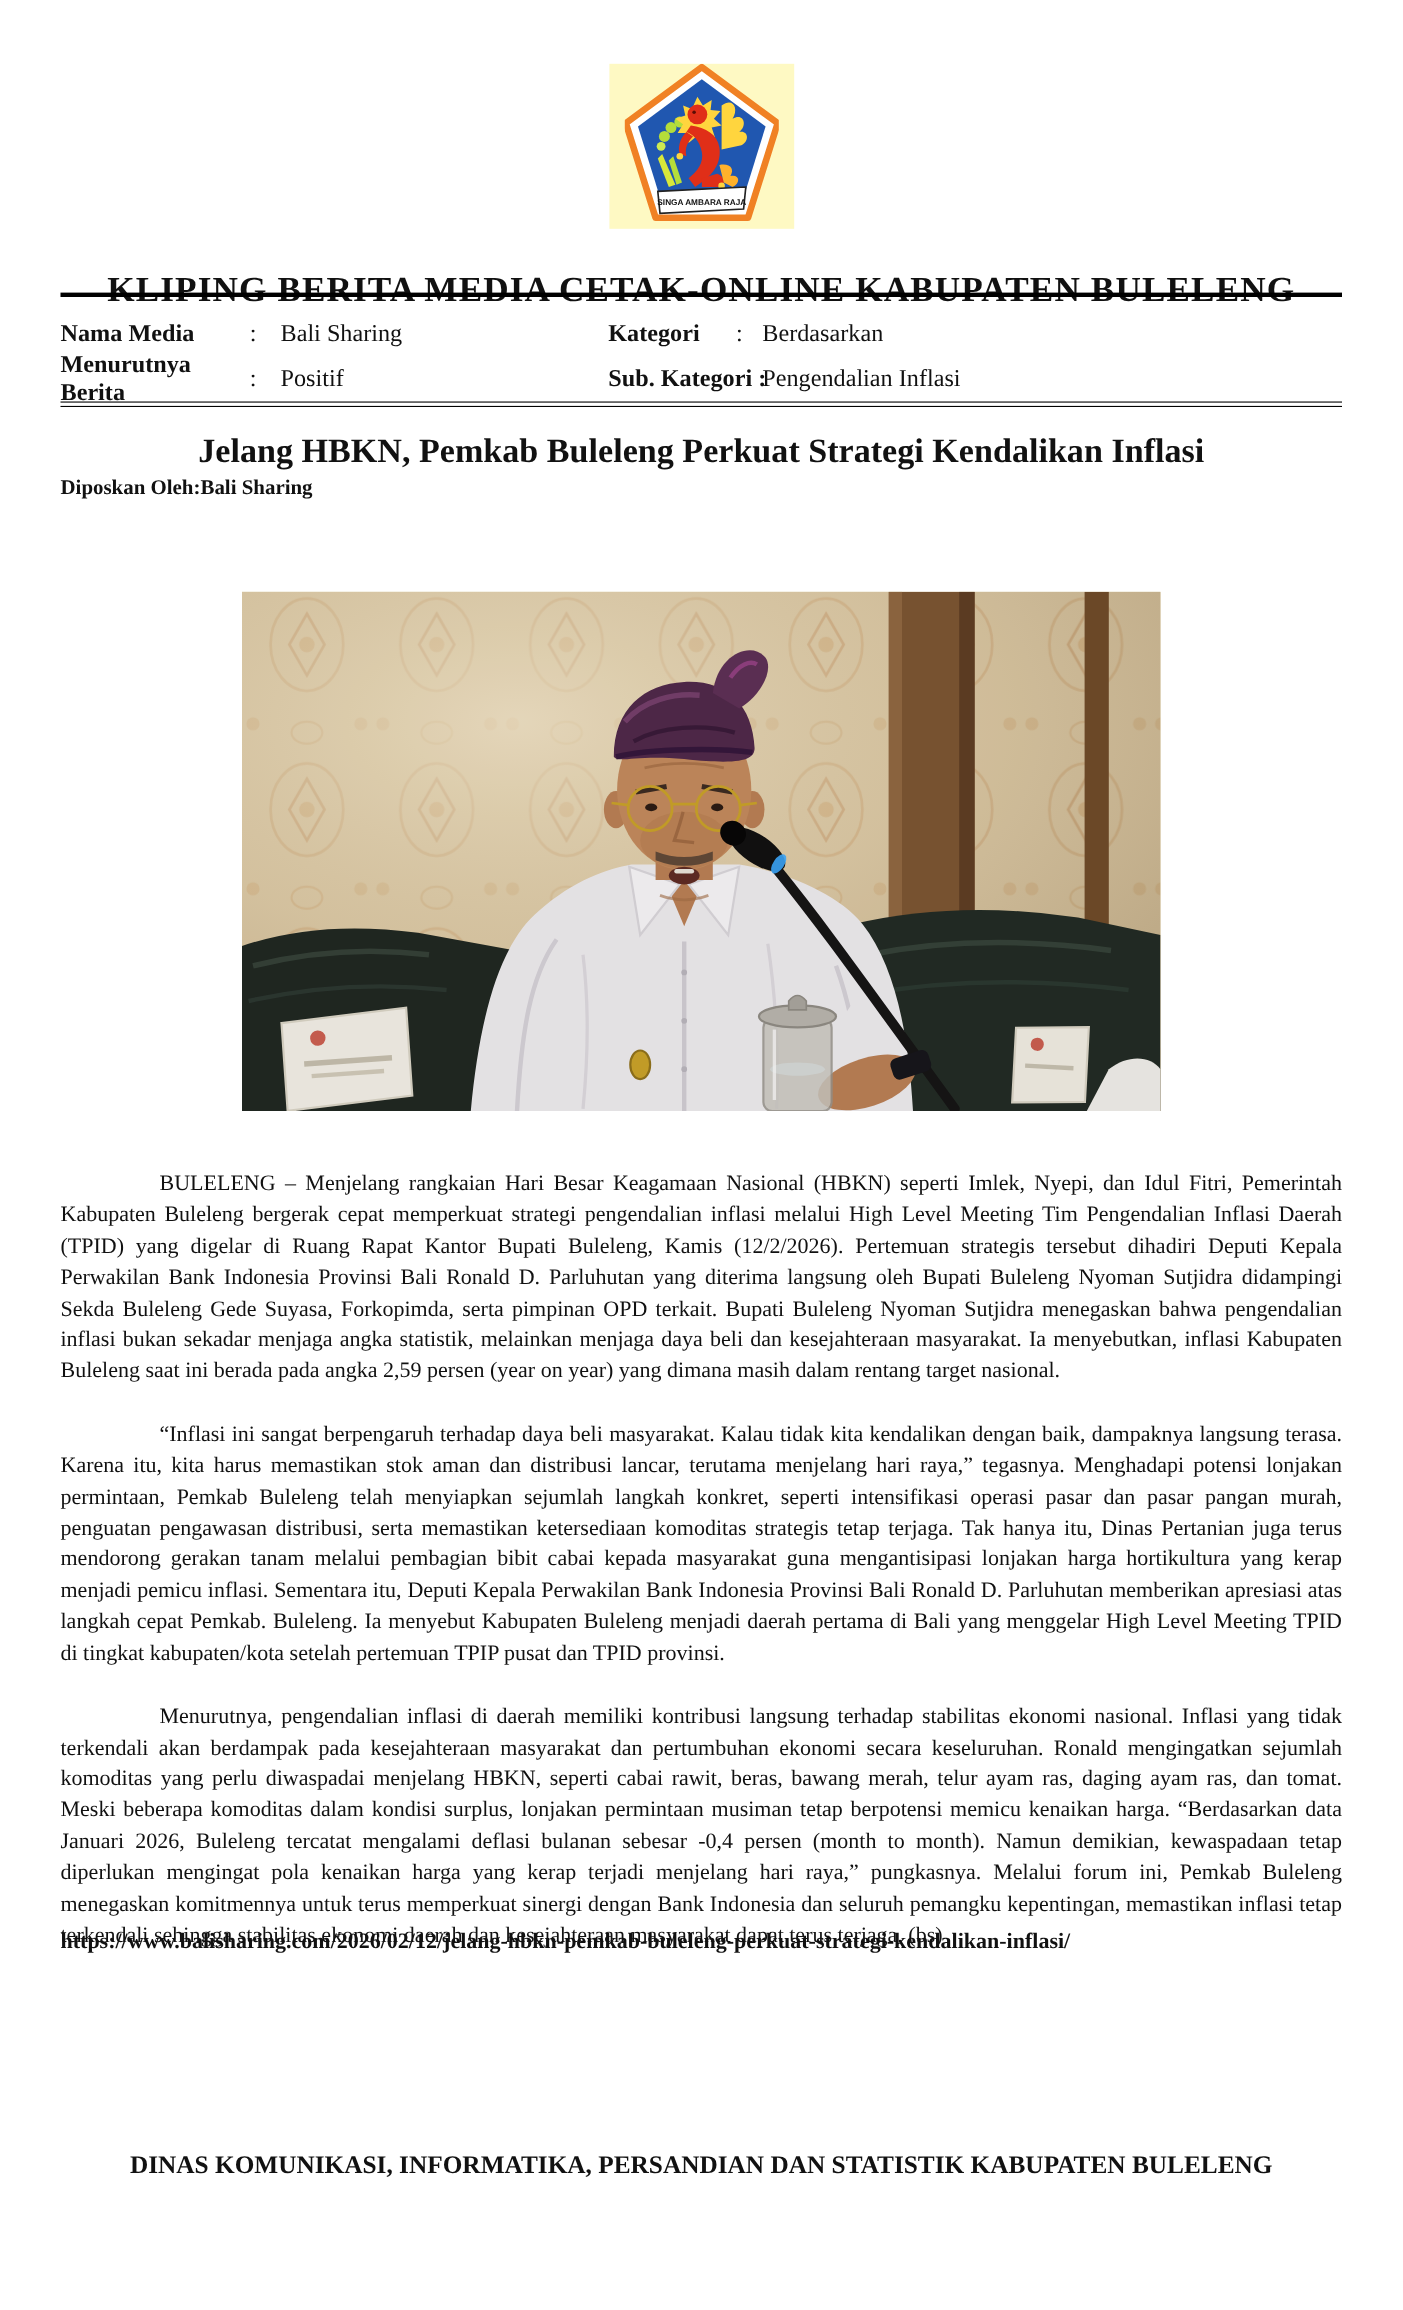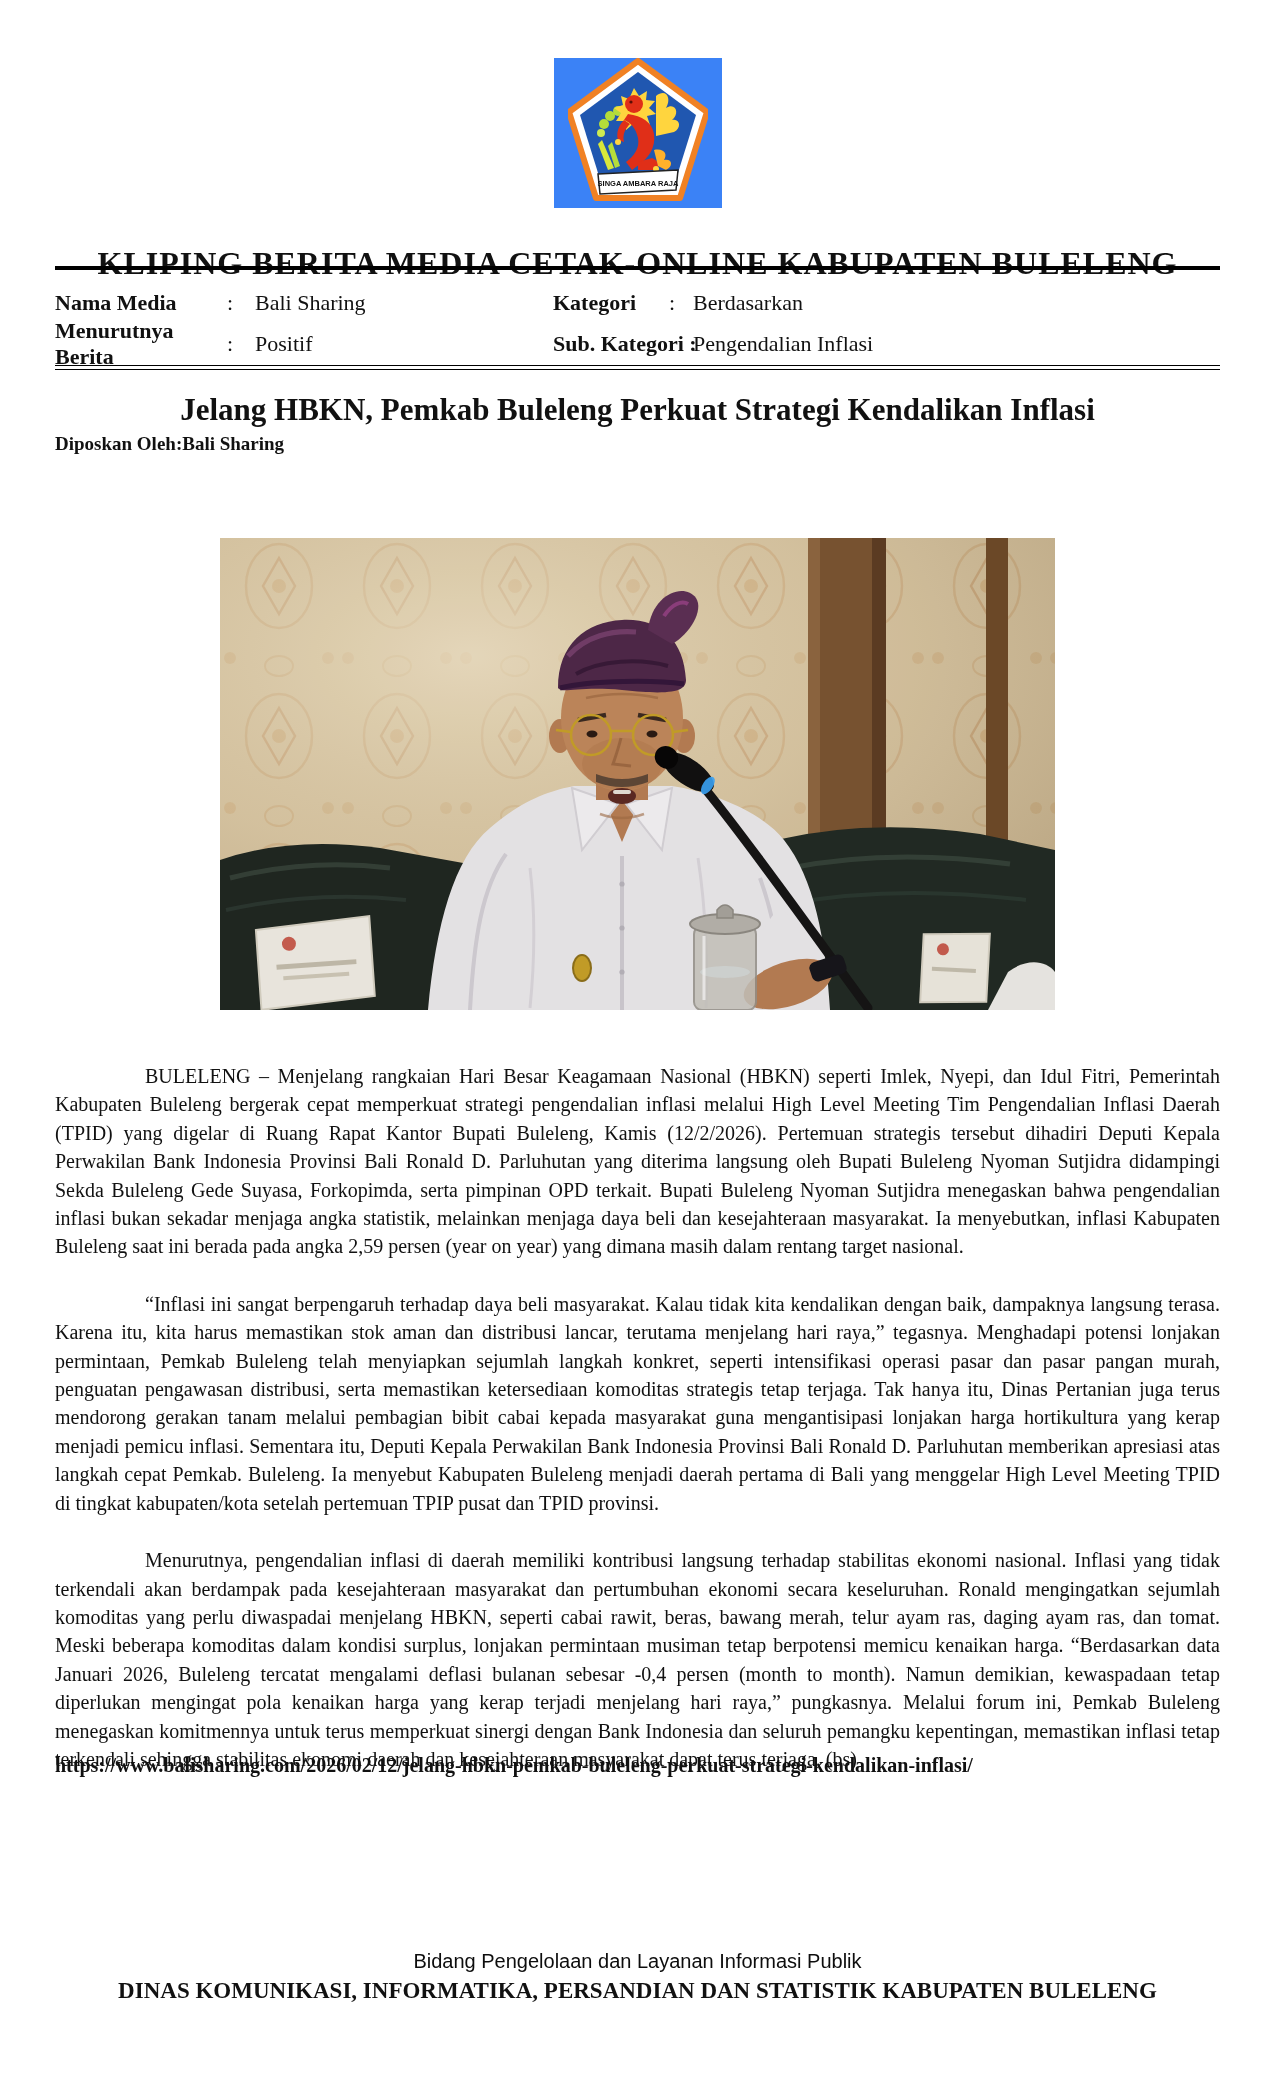--- a/index.html
+++ b/index.html
@@ -5,21 +5,21 @@
   html,body{margin:0;padding:0;}
   body{
     width:1275px;height:2100px;background:#ffffff;position:relative;
     font-family:"Liberation Serif", serif;color:#111;
     -webkit-font-smoothing:antialiased;
   }
   .page{position:absolute;inset:0;overflow:hidden;}
 
   
   .logo-wrap{position:absolute;top:58px;left:0;width:100%;display:flex;justify-content:center;}
-  .logo-box{width:168px;height:150px;background:#3b82f6;display:flex;align-items:flex-end;justify-content:center;}
+  .logo-box{width:168px;height:150px;background:#fef9c3;display:flex;align-items:flex-end;justify-content:center;}
   .main-title{
     position:absolute;top:210px;left:55px;width:1165px;text-align:center;
     font-weight:bold;font-size:32px;letter-spacing:1px;white-space:nowrap;margin-top:35px;
   }
   .rule-thick{position:absolute;top:266px;left:55px;width:1165px;border-top:4px solid #000;}
 
   
   .meta{position:absolute;top:282px;left:55px;width:1165px;font-size:22px;}
   .meta-row{display:flex;align-items:center;height:41px;}
   .m-label{width:172px;font-weight:bold;}
@@ -269,17 +269,16 @@
 
   <div class="body-text">
     <p>BULELENG – Menjelang rangkaian Hari Besar Keagamaan Nasional (HBKN) seperti Imlek, Nyepi, dan Idul Fitri, Pemerintah Kabupaten Buleleng bergerak cepat memperkuat strategi pengendalian inflasi melalui High Level Meeting Tim Pengendalian Inflasi Daerah (TPID) yang digelar di Ruang Rapat Kantor Bupati Buleleng, Kamis (12/2/2026). Pertemuan strategis tersebut dihadiri Deputi Kepala Perwakilan Bank Indonesia Provinsi Bali Ronald D. Parluhutan yang diterima langsung oleh Bupati Buleleng Nyoman Sutjidra didampingi Sekda Buleleng Gede Suyasa, Forkopimda, serta pimpinan OPD terkait. Bupati Buleleng Nyoman Sutjidra menegaskan bahwa pengendalian inflasi bukan sekadar menjaga angka statistik, melainkan menjaga daya beli dan kesejahteraan masyarakat. Ia menyebutkan, inflasi Kabupaten Buleleng saat ini berada pada angka 2,59 persen (year on year) yang dimana masih dalam rentang target nasional.</p>
     <p>“Inflasi ini sangat berpengaruh terhadap daya beli masyarakat. Kalau tidak kita kendalikan dengan baik, dampaknya langsung terasa. Karena itu, kita harus memastikan stok aman dan distribusi lancar, terutama menjelang hari raya,” tegasnya. Menghadapi potensi lonjakan permintaan, Pemkab Buleleng telah menyiapkan sejumlah langkah konkret, seperti intensifikasi operasi pasar dan pasar pangan murah, penguatan pengawasan distribusi, serta memastikan ketersediaan komoditas strategis tetap terjaga. Tak hanya itu, Dinas Pertanian juga terus mendorong gerakan tanam melalui pembagian bibit cabai kepada masyarakat guna mengantisipasi lonjakan harga hortikultura yang kerap menjadi pemicu inflasi. Sementara itu, Deputi Kepala Perwakilan Bank Indonesia Provinsi Bali Ronald D. Parluhutan memberikan apresiasi atas langkah cepat Pemkab. Buleleng. Ia menyebut Kabupaten Buleleng menjadi daerah pertama di Bali yang menggelar High Level Meeting TPID di tingkat kabupaten/kota setelah pertemuan TPIP pusat dan TPID provinsi.</p>
     <p>Menurutnya, pengendalian inflasi di daerah memiliki kontribusi langsung terhadap stabilitas ekonomi nasional. Inflasi yang tidak terkendali akan berdampak pada kesejahteraan masyarakat dan pertumbuhan ekonomi secara keseluruhan. Ronald mengingatkan sejumlah komoditas yang perlu diwaspadai menjelang HBKN, seperti cabai rawit, beras, bawang merah, telur ayam ras, daging ayam ras, dan tomat. Meski beberapa komoditas dalam kondisi surplus, lonjakan permintaan musiman tetap berpotensi memicu kenaikan harga. “Berdasarkan data Januari 2026, Buleleng tercatat mengalami deflasi bulanan sebesar -0,4 persen (month to month). Namun demikian, kewaspadaan tetap diperlukan mengingat pola kenaikan harga yang kerap terjadi menjelang hari raya,” pungkasnya. Melalui forum ini, Pemkab Buleleng menegaskan komitmennya untuk terus memperkuat sinergi dengan Bank Indonesia dan seluruh pemangku kepentingan, memastikan inflasi tetap terkendali sehingga stabilitas ekonomi daerah dan kesejahteraan masyarakat dapat terus terjaga. (bs)</p>
   </div>
 
   <div class="source-url">https://www.balisharing.com/2026/02/12/jelang-hbkn-pemkab-buleleng-perkuat-strategi-kendalikan-inflasi/</div>
 
   <div class="footer">
-    <div class="footer-line1">Bidang Pengelolaan dan Layanan Informasi Publik</div>
     <div class="footer-line2">DINAS KOMUNIKASI, INFORMATIKA, PERSANDIAN DAN STATISTIK KABUPATEN BULELENG</div>
   </div>
 
 </div>
 
 </body></html>

